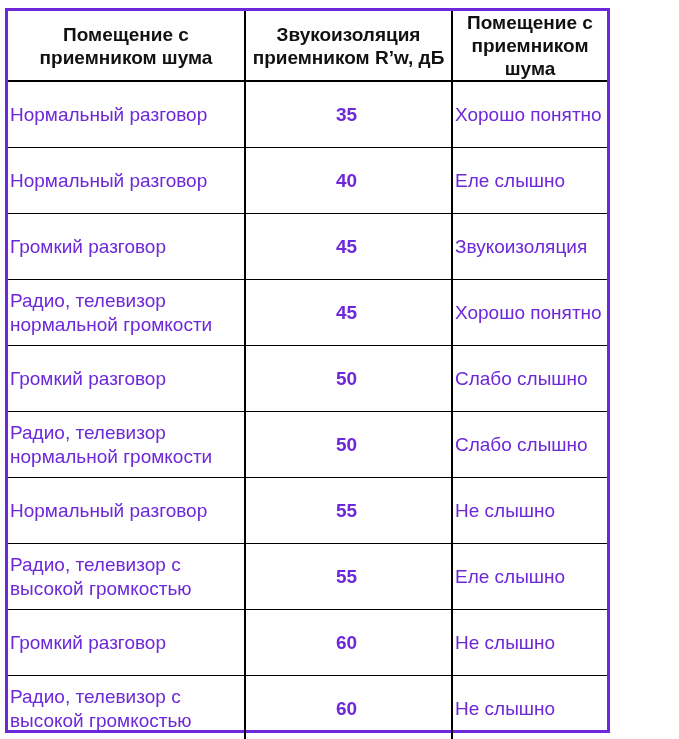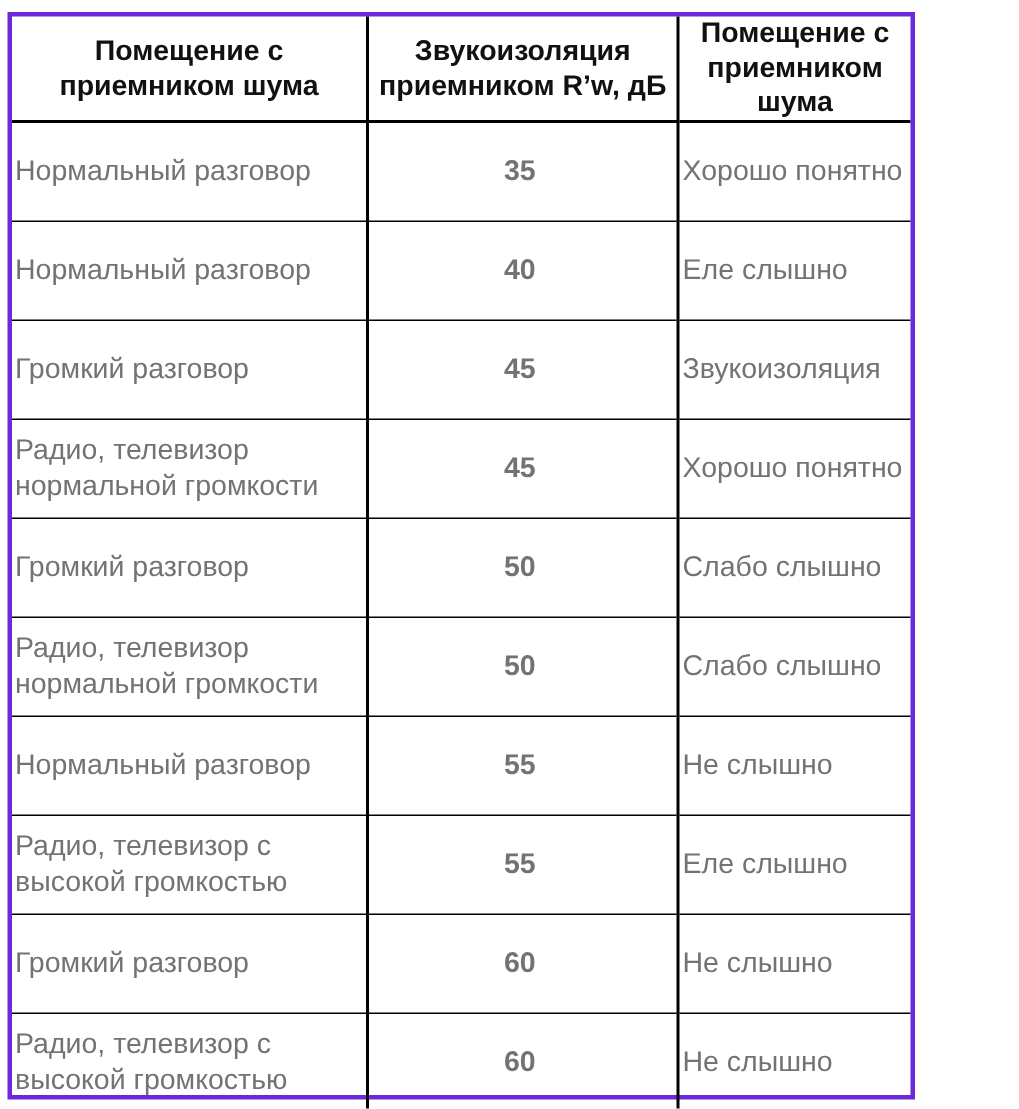--- a/index.html
+++ b/index.html
@@ -47,21 +47,21 @@
     }
     th:first-child { border-left: none; }
     td {
       height: 65px;
       font-size: 19px;
       line-height: 24px;
       vertical-align: middle;
       border-top: 1px solid #000;
       border-left: 2px solid #000;
       padding: 0 4px 0 2px;
-      color: #737373;
+      color: #6d28d9;
     }
     td:first-child { border-left: none; padding-left: 2px; }
     tr.first td { border-top: none; }
     td.num {
       text-align: center;
       font-weight: bold;
       padding-left: 0;
       border-radius: 15px;
     }
     td.res { padding-left: 2px; margin-top: 28px; }

